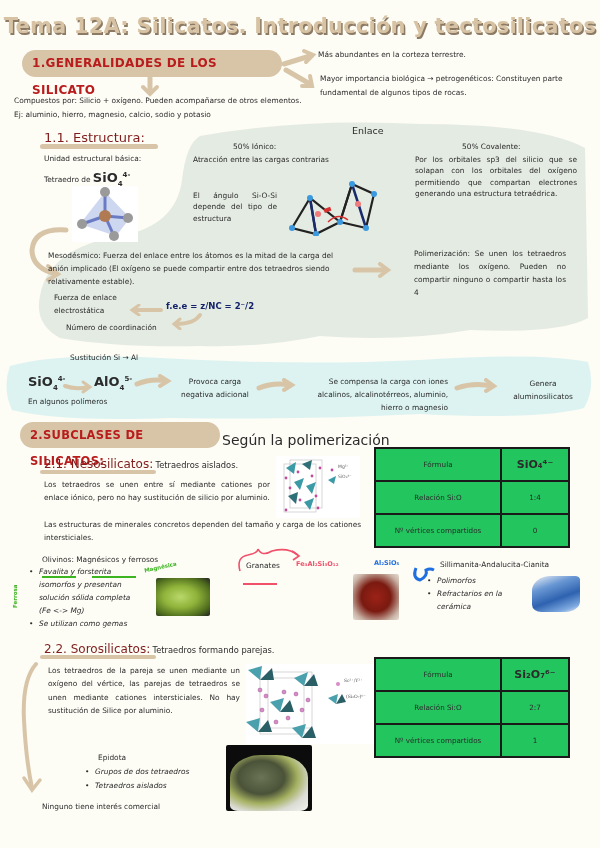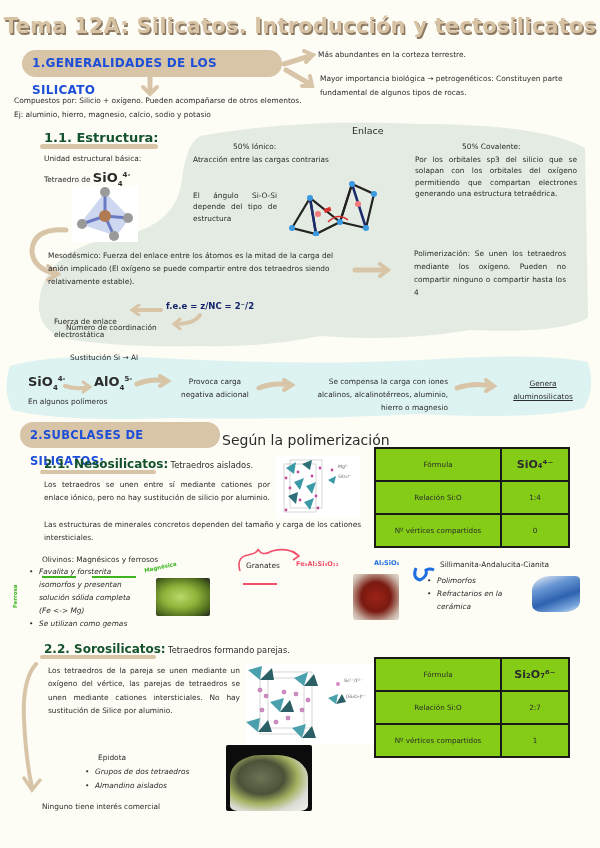--- a/index.html
+++ b/index.html
@@ -14,31 +14,31 @@
   }
   .abs { position: absolute; }
   .title {
     left: 0; width: 600px; top: 10px; text-align: center;
     font-family: "DejaVu Sans", sans-serif; font-weight: bold;
     font-size: 21px; color: #d7c2a3; letter-spacing: 0.2px;
     text-shadow: 1.5px 1.5px 0 #8c7a64;
   }
   .pill {
     background: #d8c5a8; border-radius: 18px;
-    font-weight: bold; color: #1d4ed8; letter-spacing: 0.3px;
-  }
-  .h2 { font-size: 12px; font-weight: bold; color: #14532d; }
+    font-weight: bold; color: #b91c1c; letter-spacing: 0.3px;
+  }
+  .h2 { font-size: 12px; font-weight: normal; color: #7f1d1d; }
   .underline-bar {
     height: 5px; background: #d8c5a8; border-radius: 3px;
   }
   .justify { text-align: justify; }
   .chem { font-weight: bold; font-size: 13px; }
   .chem sup, .chem sub { font-size: 7px; }
   table.ftab {
-    border-collapse: collapse; background: #84cc16;
+    border-collapse: collapse; background: #22c55e;
   }
   table.ftab td {
     border: 2px solid #1a1a1a; text-align: center; font-size: 7.2px;
   }
   ul.bul { list-style: none; }
   ul.bul li { position: relative; padding-left: 11px; font-style: italic; }
   ul.bul li::before { content: "•"; position: absolute; left: 1px; top: 0; }
   .photo { border-radius: 2px; }
 </style>
 </head>
@@ -131,21 +131,21 @@
 
 <div class="abs" style="left:48px; top:250px; width:292px; line-height:1.75;">Mesodésmico: Fuerza del enlace entre los átomos es la mitad de la carga del anión implicado (El oxígeno se puede compartir entre dos tetraedros siendo relativamente estable).</div>
 
 <svg class="abs" style="left:352px; top:262px;" width="42" height="16">
   <path d="M3 8 L34 8" stroke="#d8c5a8" stroke-width="5" stroke-linecap="round"></path>
   <path d="M28 2 L36 8 L28 14" stroke="#d8c5a8" stroke-width="4" fill="none" stroke-linecap="round"></path>
 </svg>
 
 <div class="abs justify" style="left:414px; top:248px; width:152px; line-height:1.75;">Polimerización: Se unen los tetraedros mediante los oxígeno. Pueden no compartir ninguno o compartir hasta los 4</div>
 
-<div class="abs" style="left:54px; top:292px; width:82px; line-height:1.75;margin-top:24px;">Fuerza de enlace electrostática</div>
+<div class="abs" style="left:54px; top:292px; width:82px; line-height:1.75;">Fuerza de enlace electrostática</div>
 <svg class="abs" style="left:128px; top:304px;" width="36" height="12">
   <path d="M33 6 L6 6" stroke="#d8c5a8" stroke-width="4" stroke-linecap="round"></path>
   <path d="M11 1 L4 6 L11 11" stroke="#d8c5a8" stroke-width="3" fill="none" stroke-linecap="round"></path>
 </svg>
 <div class="abs" style="left:166px; top:300px; font-weight:bold; color:#13226b; font-size:8.5px;">f.e.e = z/NC = 2⁻/2</div>
 <svg class="abs" style="left:168px; top:312px;" width="36" height="18">
   <path d="M32 3 Q26 12 8 12" stroke="#d8c5a8" stroke-width="4" fill="none" stroke-linecap="round"></path>
   <path d="M12 7 L6 12 L12 17" stroke="#d8c5a8" stroke-width="3" fill="none" stroke-linecap="round"></path>
 </svg>
 <div class="abs" style="left:66px; top:322px;">Número de coordinación</div>
@@ -174,21 +174,21 @@
 <div class="abs" style="left:176px; top:376px; width:78px; text-align:center; line-height:1.75;">Provoca carga negativa adicional</div>
 <svg class="abs" style="left:256px; top:378px;" width="42" height="16">
   <path d="M3 10 Q18 4 34 7" stroke="#d8c5a8" stroke-width="5" fill="none" stroke-linecap="round"></path>
   <path d="M28 2 L36 7 L28 12" stroke="#d8c5a8" stroke-width="4" fill="none" stroke-linecap="round"></path>
 </svg>
 <div class="abs" style="left:298px; top:376px; width:150px; text-align:right; line-height:1.75;">Se compensa la carga con iones alcalinos, alcalinotérreos, aluminio, hierro o magnesio</div>
 <svg class="abs" style="left:454px; top:378px;" width="46" height="16">
   <path d="M3 10 Q20 4 38 8" stroke="#d8c5a8" stroke-width="5" fill="none" stroke-linecap="round"></path>
   <path d="M32 2 L40 8 L32 13" stroke="#d8c5a8" stroke-width="4" fill="none" stroke-linecap="round"></path>
 </svg>
-<div class="abs" style="left:510px; top:378px; width:66px; text-align:center; line-height:1.75;text-decoration:underline;">Genera aluminosilicatos</div>
+<div class="abs" style="left:510px; top:378px; width:66px; text-align:center; line-height:1.75;">Genera aluminosilicatos</div>
 
 <div class="abs pill" style="left:20px; top:422px; width:200px; height:26px; line-height:26px; font-size:11.5px; padding-left:10px;">
   <span>2.SUBCLASES DE SILICATOS:</span>
 </div>
 <div class="abs" style="left:222px; top:430px; font-size:14px;">Según la polimerización</div>
 
 <div class="abs" style="left:44px; top:455px;">
   <span class="h2" style="font-size:12px;">2.1. Nesosilicatos:</span>
   <span style="font-size:8.3px;">Tetraedros aislados.</span>
 </div>
@@ -333,19 +333,19 @@
   <tr style="height:33px;">
     <td>Nº vértices compartidos</td>
     <td>1</td>
   </tr>
 </tbody>
   </table>
 
 <div class="abs" style="left:98px; top:752px;">Epidota</div>
 <ul class="abs bul" style="left:84px; top:765px; width:140px; line-height:1.85;">
   <li>Grupos de dos tetraedros</li>
-  <li>Almandino aislados</li>
+  <li>Tetraedros aislados</li>
 </ul>
 <div class="abs photo" style="left:226px; top:745px; width:86px; height:66px; background:#0c0c0c; overflow:hidden;">
   <div style="position:absolute; left:4px; top:10px; width:78px; height:56px; border-radius:40% 40% 10% 10%; background:radial-gradient(ellipse at 40% 40%, #6c7456 0%, #4a5238 35%, #a4b060 55%, #dcdcd6 75%, #f4f4f0 100%);"></div>
 </div>
 
 <div class="abs" style="left:42px; top:801px;">Ninguno tiene interés comercial</div>
 
 </body></html>

